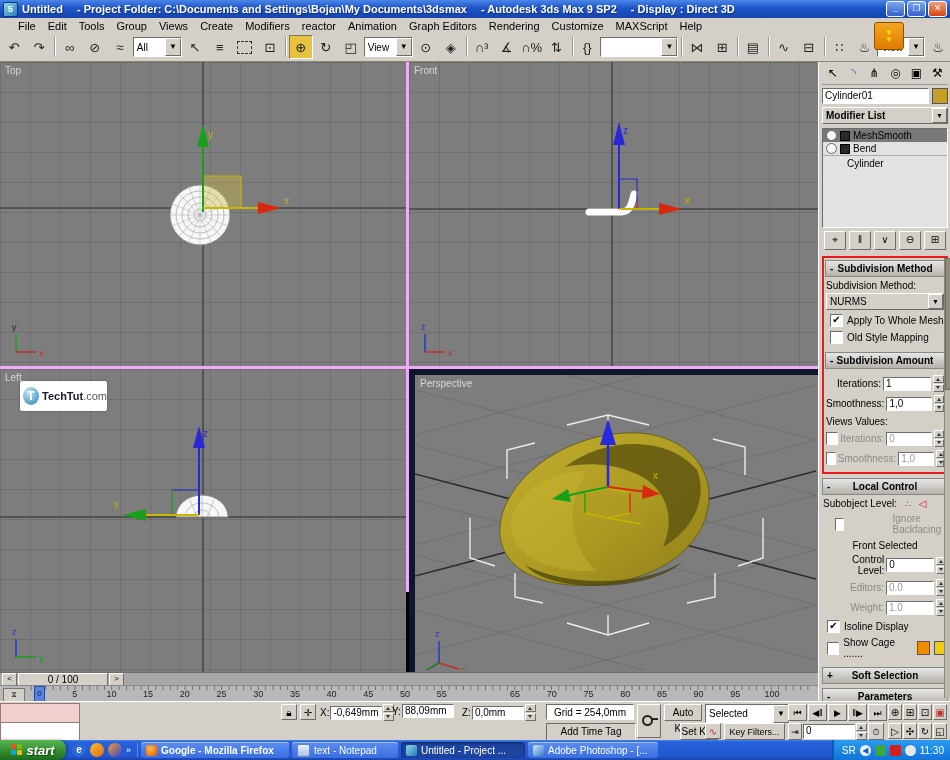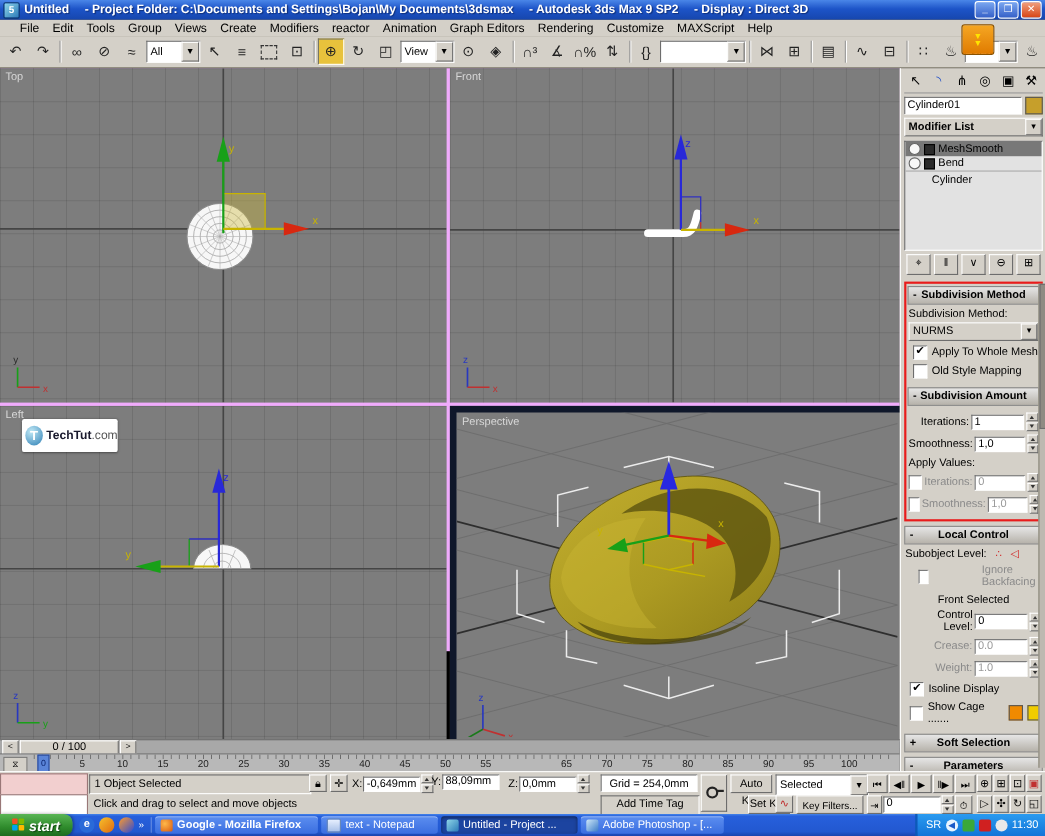--- a/index.html
+++ b/index.html
@@ -523,21 +523,21 @@
             </span>
         </div>
         <div class="fieldrow">
           <span class="flabel">Smoothness:</span>
           <span class="nfield">1,0</span>
           <span class="spinner">
               <i class="up"></i>
               <i class="dn"></i>
             </span>
         </div>
-        <div style="margin-top:4px;">Apply Values:</div>
+        <div style="margin-top:4px;">Views Values:</div>
         <div class="fieldrow grayed">
           <span class="cb" style="margin-right:auto;"></span>
           <span class="flabel">Iterations:</span>
           <span class="nfield">0</span>
           <span class="spinner">
               <i class="up"></i>
               <i class="dn"></i>
             </span>
         </div>
         <div class="fieldrow grayed">
@@ -571,21 +571,21 @@
       <div style="text-align:center;margin-top:5px;">Front Selected</div>
       <div class="fieldrow">
         <span class="flabel">Control Level:</span>
         <span class="nfield">0</span>
         <span class="spinner">
             <i class="up"></i>
             <i class="dn"></i>
           </span>
       </div>
       <div class="fieldrow grayed">
-        <span class="flabel">Crease:</span>
+        <span class="flabel">Editors:</span>
         <span class="nfield">0.0</span>
         <span class="spinner">
             <i class="up"></i>
             <i class="dn"></i>
           </span>
       </div>
       <div class="fieldrow grayed">
         <span class="flabel">Weight:</span>
         <span class="nfield">1.0</span>
         <span class="spinner">
@@ -674,22 +674,20 @@
       <span class="tick-label" style="left: 670.6px;">90</span>
       <span class="tick-label" style="left: 707.3px;">95</span>
       <span class="tick-label" style="left: 744px;">100</span>
     </div>
   <div id="tb-marker">0</div>
 </div>
 
 <div id="statusbar" class="abs">
   <div id="listener-pink" class="abs"></div>
   <div id="listener-white" class="abs"></div>
-  <div id="sel-status" class="abs">1 Object Selected</div>
-  <div id="prompt-line" class="abs">Click and drag to select and move objects</div>
   <div class="abs flat-raised mini-ico" style="left:281px;top:2px;">🔒︎</div>
   <div class="abs flat-raised mini-ico" style="left:300px;top:2px;">✛</div>
   <div id="coordX" class="abs coord">
     <span>X:</span>
     <span class="nfield">-0,649mm</span>
     <span class="spinner">
         <i class="up"></i>
         <i class="dn"></i>
       </span>
   </div>

